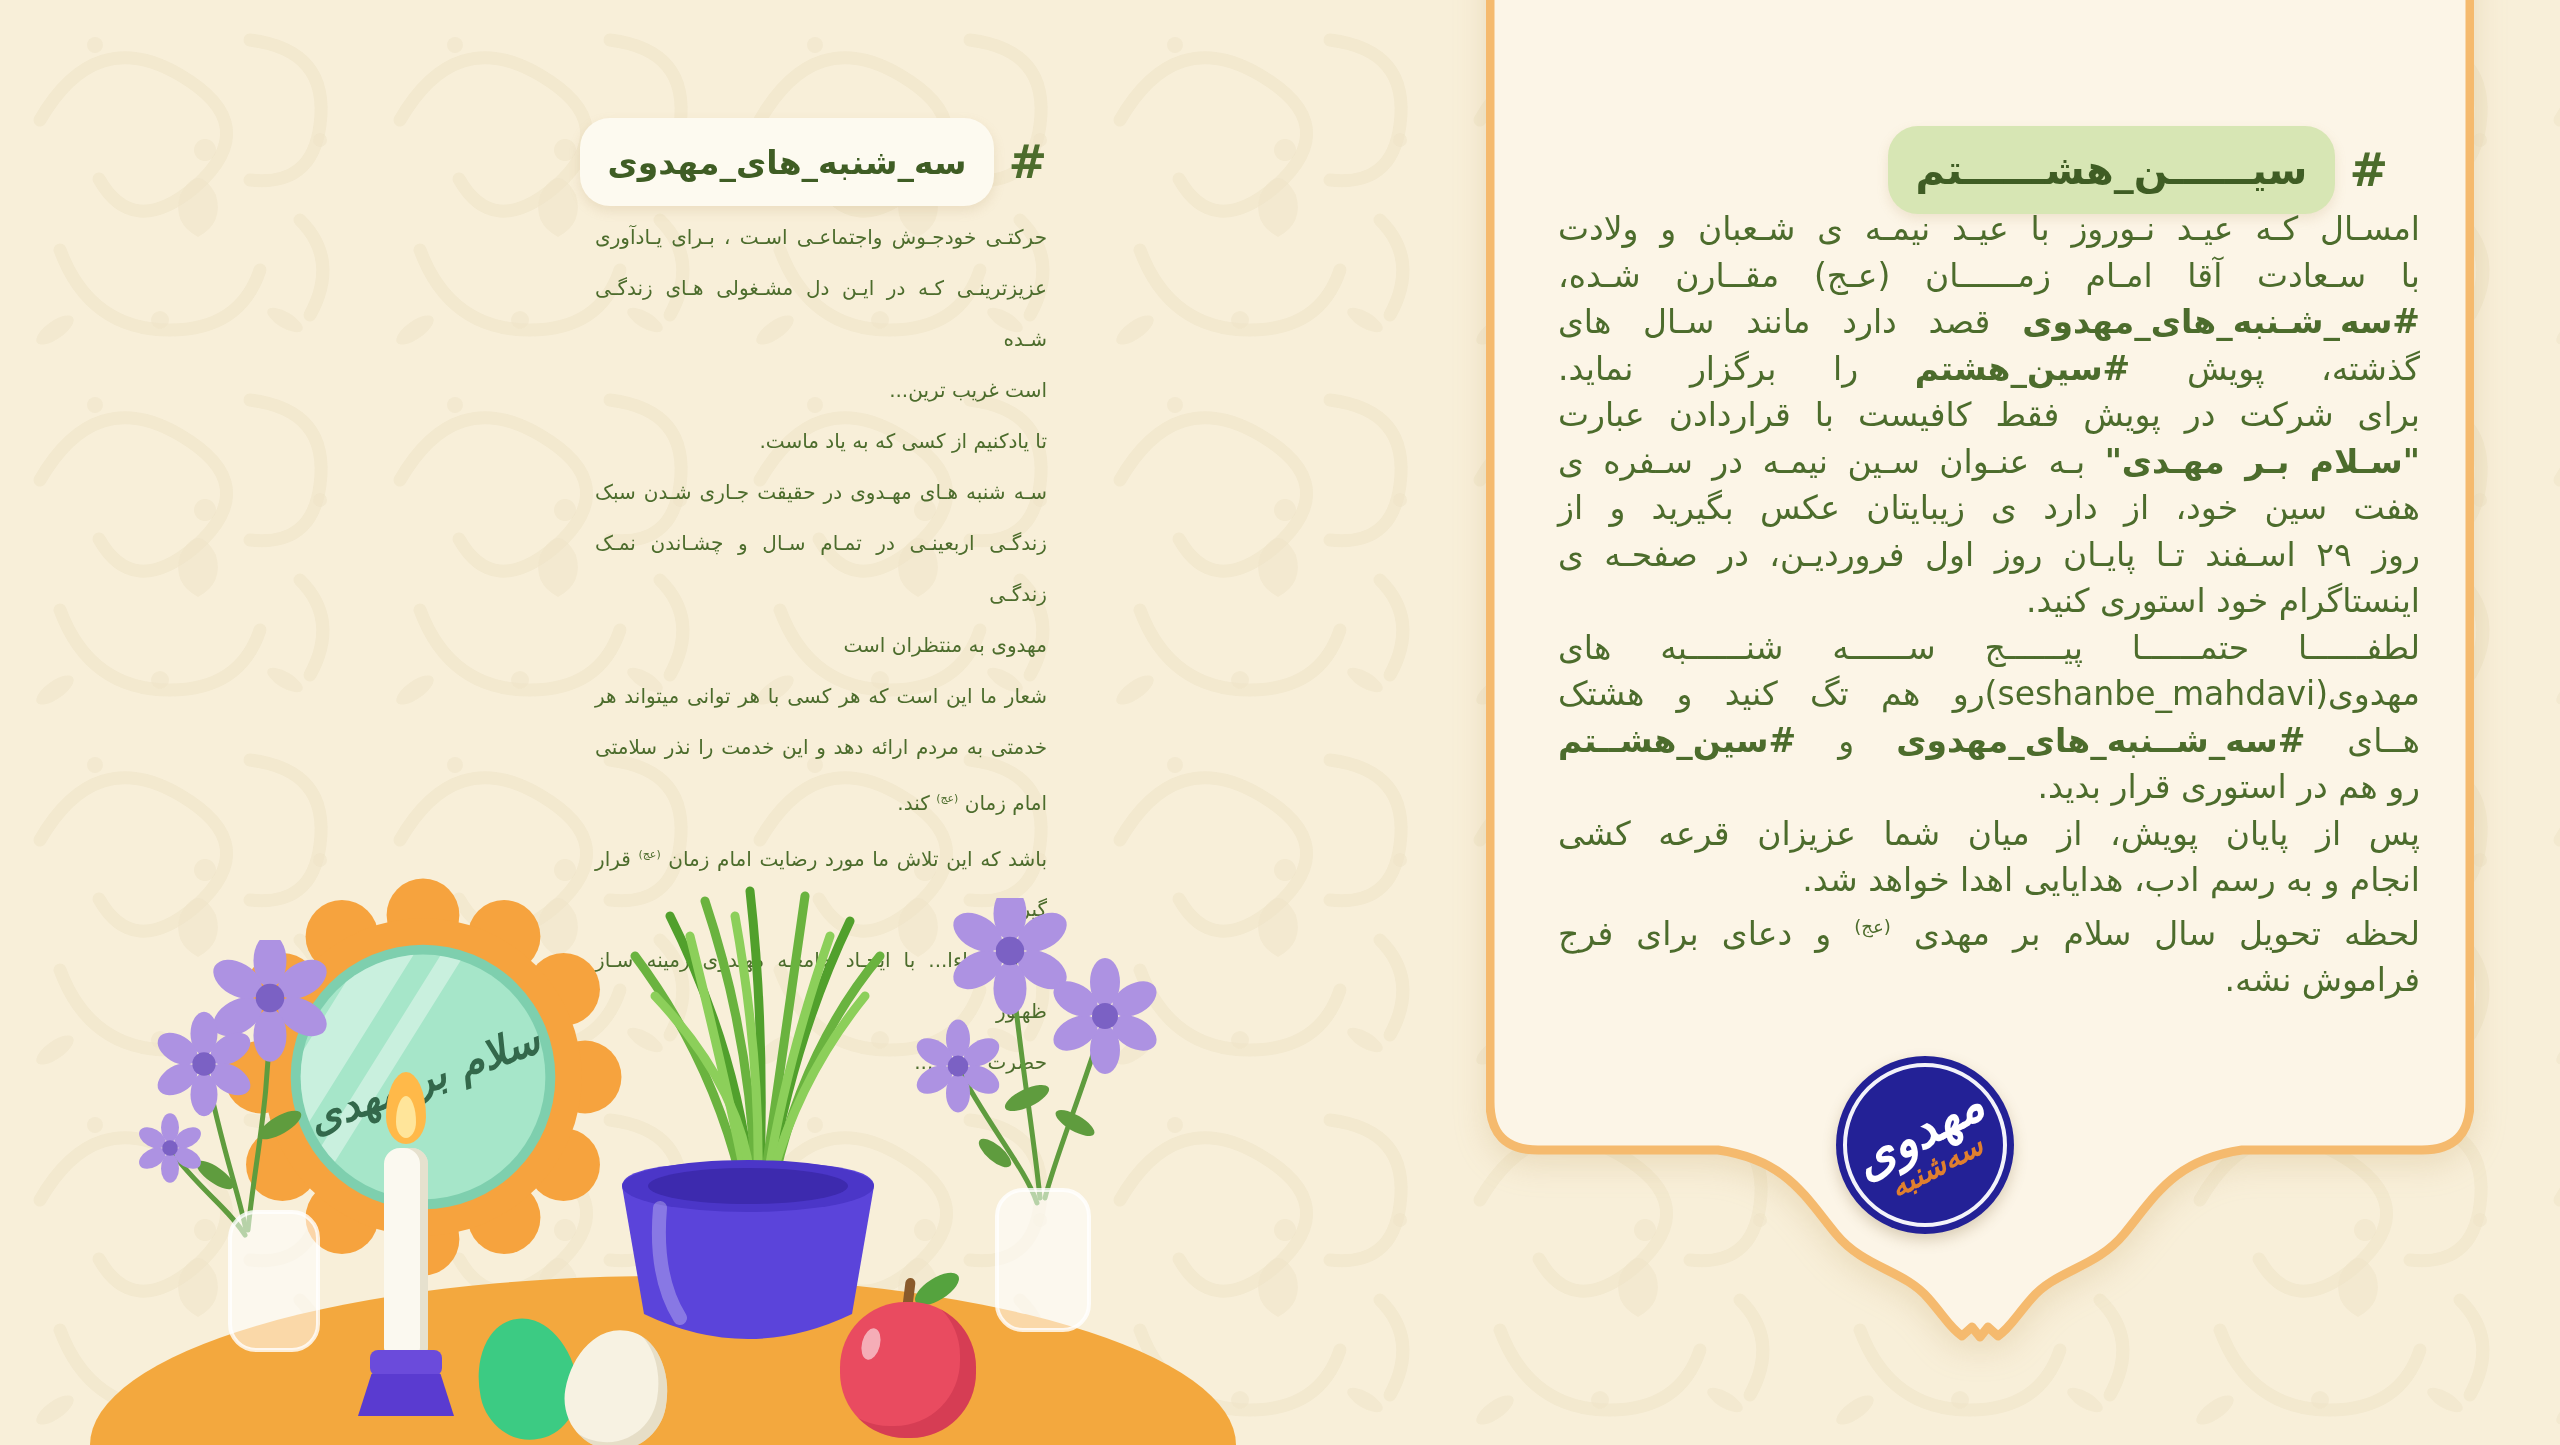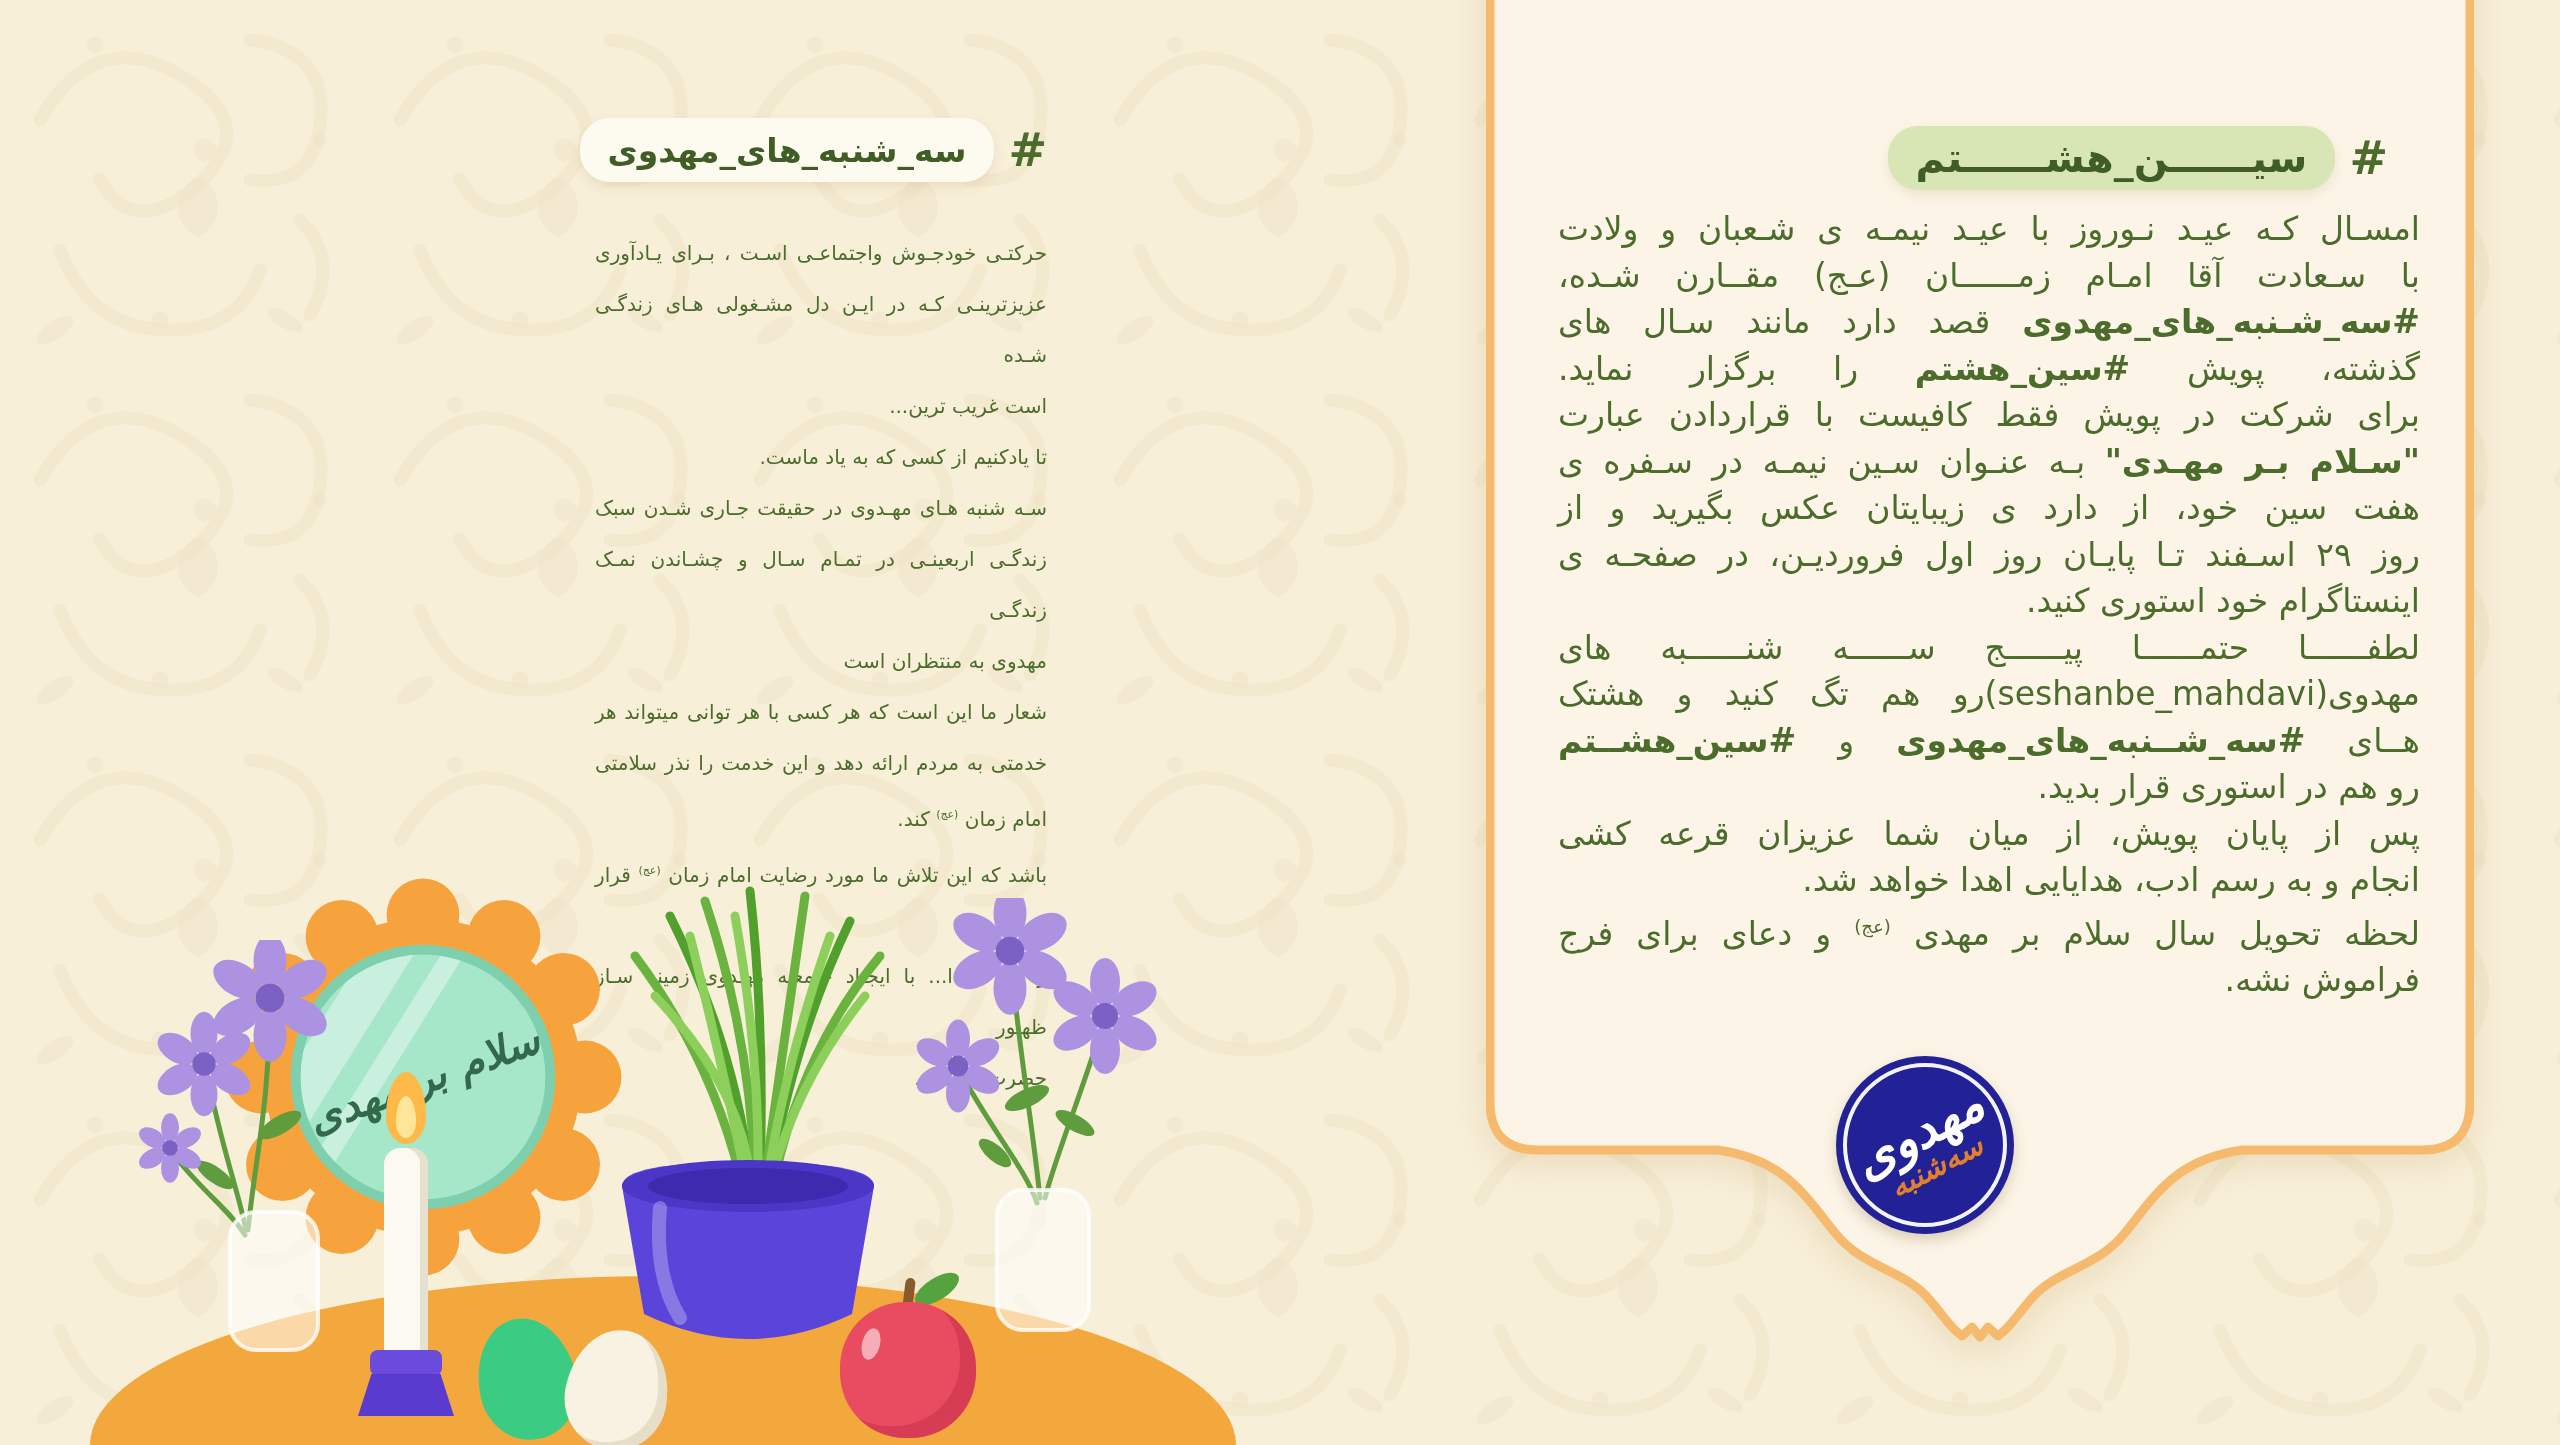--- a/index.html
+++ b/index.html
@@ -4,31 +4,31 @@
 <style>
   html,body{margin:0;padding:0;}
   .canvas{position:relative;width:2560px;height:1445px;background:#f8efd9;overflow:hidden;
           font-family:"DejaVu Sans",sans-serif;}
   .pattern-layer{position:absolute;inset:0;pointer-events:none;}
 
   
   .tag-row{position:absolute;display:flex;direction:rtl;align-items:center;gap:14px;}
   .hash-sym{font-size:46px;font-weight:700;color:#4c6c2c;line-height:54px;}
   .pill{display:inline-flex;align-items:center;justify-content:center;height:56px;
-        padding:4px 28px;border-radius:30px;font-weight:700;color:#3f5d24;
+        padding:16px 28px;border-radius:30px;font-weight:700;color:#3f5d24;
         box-shadow:0 5px 12px rgba(176,146,86,.18);}
   .pill.green{background:#d7e6b4;font-size:40px;}
   .pill.white{background:#fdfaf0;font-size:33px;}
 
   
   .para{direction:rtl;color:#4c6c2c;}
   .tline{white-space:normal;}
   .tline.just{text-align:justify;text-align-last:justify;}
   .tline.endr{text-align:right;text-align-last:auto;}
-  .left-para{position:absolute;left:595px;top:228px;width:452px;}
+  .left-para{position:absolute;left:595px;top:212px;width:452px;}
   .left-para .tline{font-size:20px;line-height:51px;}
   .panel-para{position:absolute;left:1540px;top:206px;width:880px;}
   .panel-para .tline{font-size:33px;line-height:46.5px;margin-left:18px;}
   .b{font-weight:700;}
   sup{font-size:.55em;}
 
   
   .panel-svg{position:absolute;left:1486px;top:-150px;filter:drop-shadow(0 10px 16px rgba(188,150,82,.22));}
 
   

